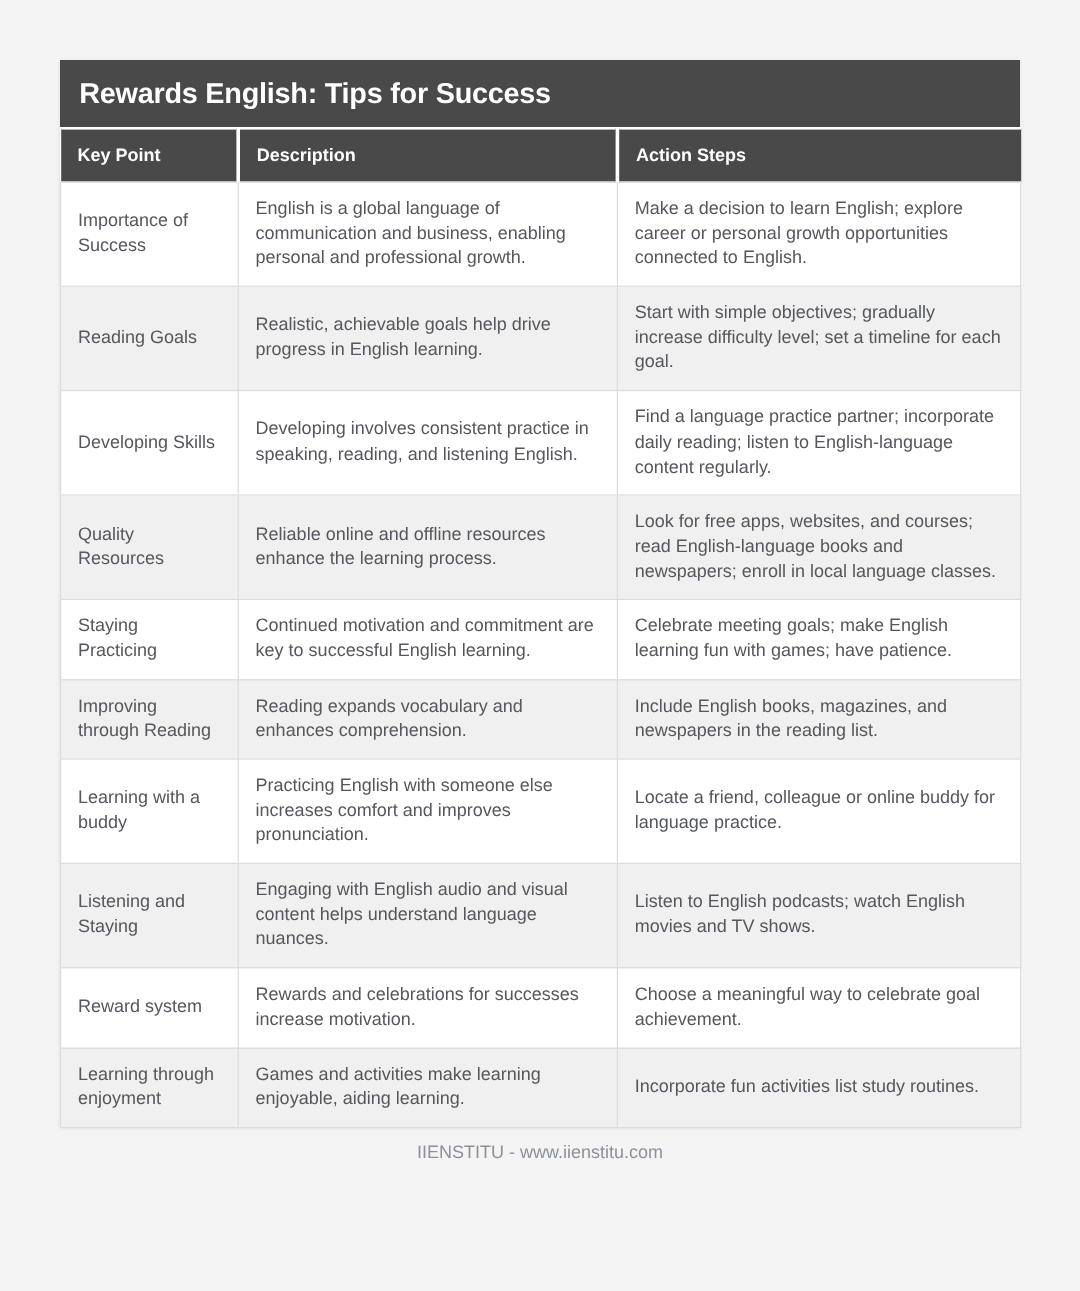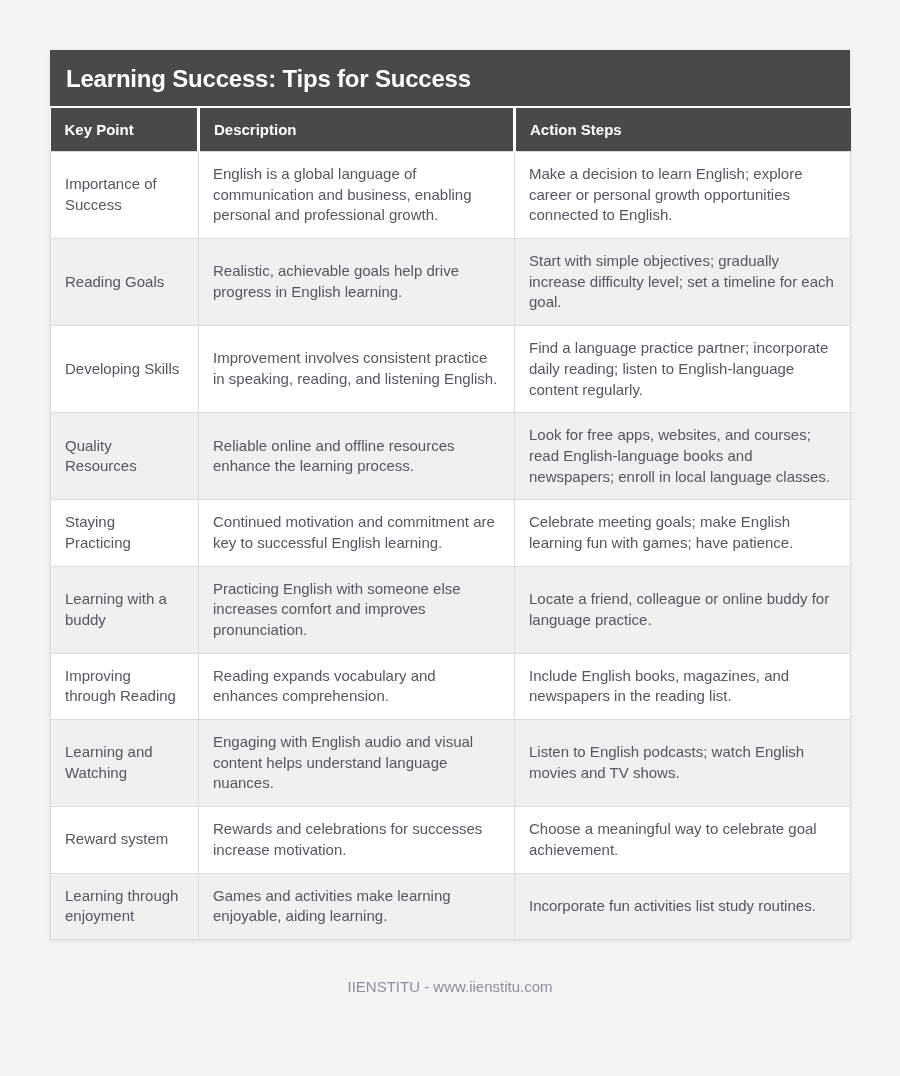--- a/index.html
+++ b/index.html
@@ -59,31 +59,31 @@
     vertical-align: middle;
     word-wrap: break-word;
   }
   table.tips tbody tr {
     background: #ffffff;
   }
   table.tips tbody tr:nth-child(even) {
     background: #f0f0f0;
   }
   .footer {
-    margin-top: 38px;
+    margin-top: 12px;
     text-align: center;
     color: #8b919b;
     font-size: 15px;
   }
 </style>
 </head>
 <body>
 
 <div class="sheet">
-  <div class="title-bar">Learning Success: Tips for Success</div>
+  <div class="title-bar">Rewards English: Tips for Success</div>
   <table class="tips">
     <colgroup>
       <col class="c-key">
       <col class="c-desc">
       <col class="c-act">
     </colgroup>
     <thead>
       <tr>
         <th>Key Point</th>
         <th>Description</th>
@@ -96,45 +96,45 @@
         <td>English is a global language of communication and business, enabling personal and professional growth.</td>
         <td>Make a decision to learn English; explore career or personal growth opportunities connected to English.</td>
       </tr>
       <tr>
         <td>Reading Goals</td>
         <td>Realistic, achievable goals help drive progress in English learning.</td>
         <td>Start with simple objectives; gradually increase difficulty level; set a timeline for each goal.</td>
       </tr>
       <tr>
         <td>Developing Skills</td>
-        <td>Improvement involves consistent practice in speaking, reading, and listening English.</td>
+        <td>Developing involves consistent practice in speaking, reading, and listening English.</td>
         <td>Find a language practice partner; incorporate daily reading; listen to English-language content regularly.</td>
       </tr>
       <tr>
         <td>Quality Resources</td>
         <td>Reliable online and offline resources enhance the learning process.</td>
         <td>Look for free apps, websites, and courses; read English-language books and newspapers; enroll in local language classes.</td>
       </tr>
       <tr>
         <td>Staying Practicing</td>
         <td>Continued motivation and commitment are key to successful English learning.</td>
         <td>Celebrate meeting goals; make English learning fun with games; have patience.</td>
       </tr>
       <tr>
+        <td>Improving through Reading</td>
+        <td>Reading expands vocabulary and enhances comprehension.</td>
+        <td>Include English books, magazines, and newspapers in the reading list.</td>
+      </tr>
+      <tr>
         <td>Learning with a buddy</td>
         <td>Practicing English with someone else increases comfort and improves pronunciation.</td>
         <td>Locate a friend, colleague or online buddy for language practice.</td>
       </tr>
       <tr>
-        <td>Improving through Reading</td>
-        <td>Reading expands vocabulary and enhances comprehension.</td>
-        <td>Include English books, magazines, and newspapers in the reading list.</td>
-      </tr>
-      <tr>
-        <td>Learning and Watching</td>
+        <td>Listening and Staying</td>
         <td>Engaging with English audio and visual content helps understand language nuances.</td>
         <td>Listen to English podcasts; watch English movies and TV shows.</td>
       </tr>
       <tr>
         <td>Reward system</td>
         <td>Rewards and celebrations for successes increase motivation.</td>
         <td>Choose a meaningful way to celebrate goal achievement.</td>
       </tr>
       <tr>
         <td>Learning through enjoyment</td>

